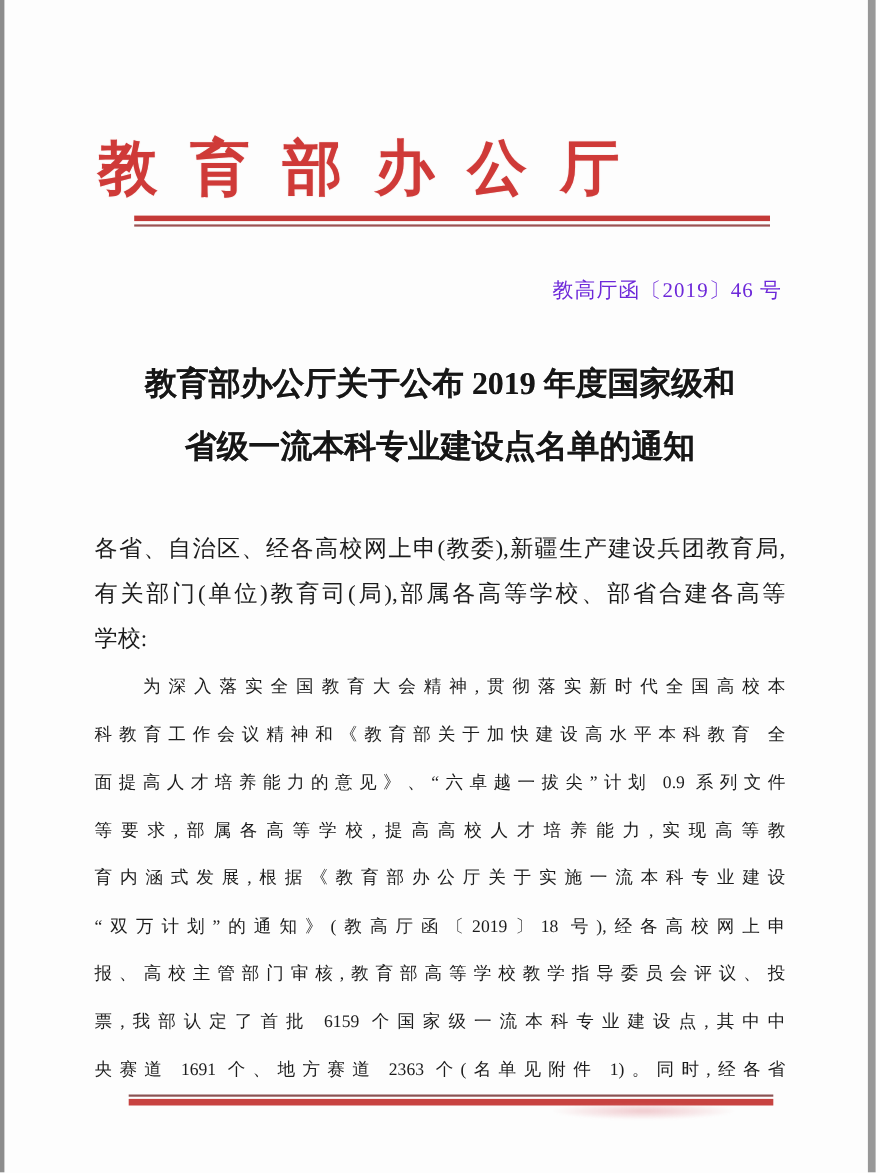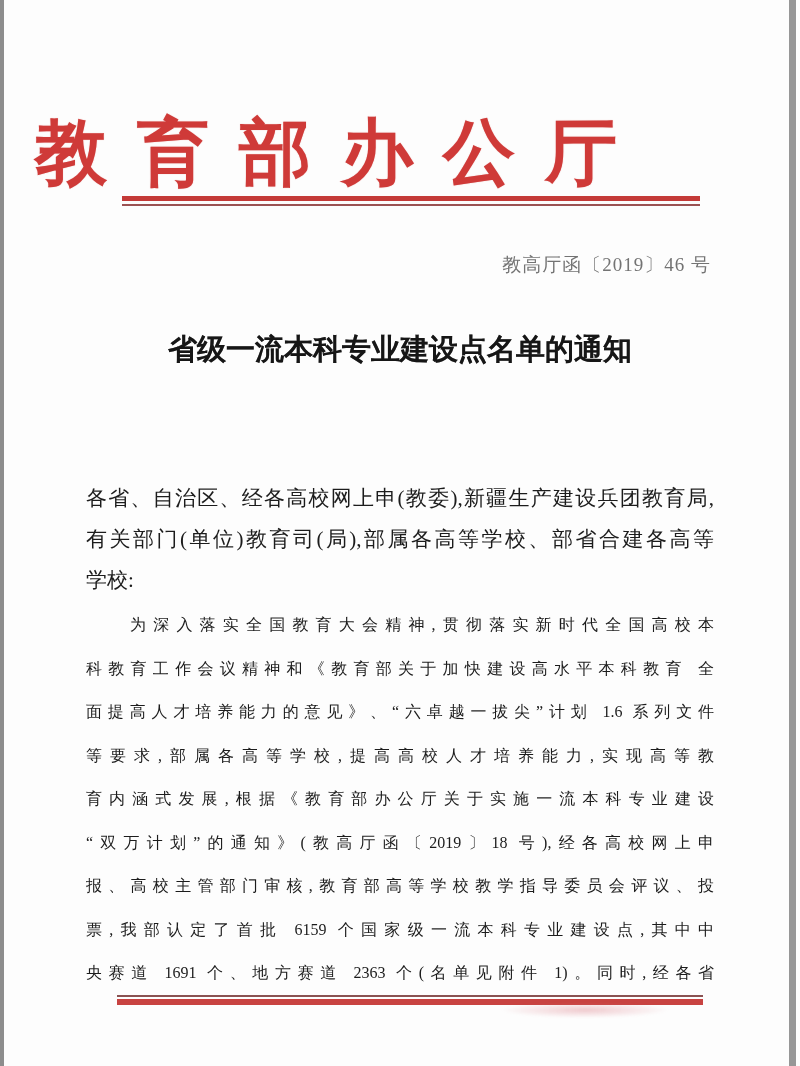--- a/index.html
+++ b/index.html
@@ -24,21 +24,21 @@
   .edge-left  { left: 0; width: 4px; }
   .edge-right { left: 789px; width: 7px; background: #979797; }
 
   
   .letterhead {
     position: absolute;
     top: 118px;
     left: 0;
     width: 652px;
     text-align: center;
-    font-size: 72px;
+    font-size: 54px;
     line-height: 70px;
     font-weight: bold;
     color: #cf3a38;
     letter-spacing: 30px;
     padding-left: 30px;
     box-sizing: border-box;
     text-shadow: 0 0 1px rgba(207, 58, 56, 0.45);
     white-space: nowrap;
   }
 
@@ -53,21 +53,21 @@
   .sep-top .gap   { height: 3px; }
   .sep-top .thin  { height: 2px; background: #9b5353; }
 
   
   .doc-number {
     position: absolute;
     top: 251px;
     right: 89px;
     font-size: 19px;
     line-height: 28px;
-    color: #737373;
+    color: #6d28d9;
     letter-spacing: 1px;
   }
 
   
   .notice-title {
     position: absolute;
     top: 321px;
     left: 86px;
     width: 628px;
     text-align: center;
@@ -140,33 +140,34 @@
 
 <div class="sep-top">
   <div class="thick"></div>
   <div class="gap"></div>
   <div class="thin"></div>
 </div>
 
 <div class="doc-number">教高厅函〔2019〕46 号</div>
 
 <div class="notice-title">
+  <div>教育部办公厅关于公布 2019 年度国家级和</div>
   <div>省级一流本科专业建设点名单的通知</div>
 </div>
 
 <div class="addressee">
   <div class="line">各省、自治区、经各高校网上申(教委),新疆生产建设兵团教育局,</div>
   <div class="line">有关部门(单位)教育司(局),部属各高等学校、部省合建各高等</div>
   <div class="line short">学校:</div>
 </div>
 
 <div class="body-text">
   <div class="line indent">为深入落实全国教育大会精神,贯彻落实新时代全国高校本</div>
   <div class="line">科教育工作会议精神和《教育部关于加快建设高水平本科教育 全</div>
-  <div class="line">面提高人才培养能力的意见》、“六卓越一拔尖”计划 1.6 系列文件</div>
+  <div class="line">面提高人才培养能力的意见》、“六卓越一拔尖”计划 0.9 系列文件</div>
   <div class="line">等要求,部属各高等学校,提高高校人才培养能力,实现高等教</div>
   <div class="line">育内涵式发展,根据《教育部办公厅关于实施一流本科专业建设</div>
   <div class="line">“双万计划”的通知》(教高厅函〔2019〕18 号),经各高校网上申</div>
   <div class="line">报、高校主管部门审核,教育部高等学校教学指导委员会评议、投</div>
   <div class="line">票,我部认定了首批 6159 个国家级一流本科专业建设点,其中中</div>
   <div class="line">央赛道 1691 个、地方赛道 2363 个(名单见附件 1)。同时,经各省</div>
 </div>
 
 <div class="sep-bottom">
   <div class="thin"></div>

